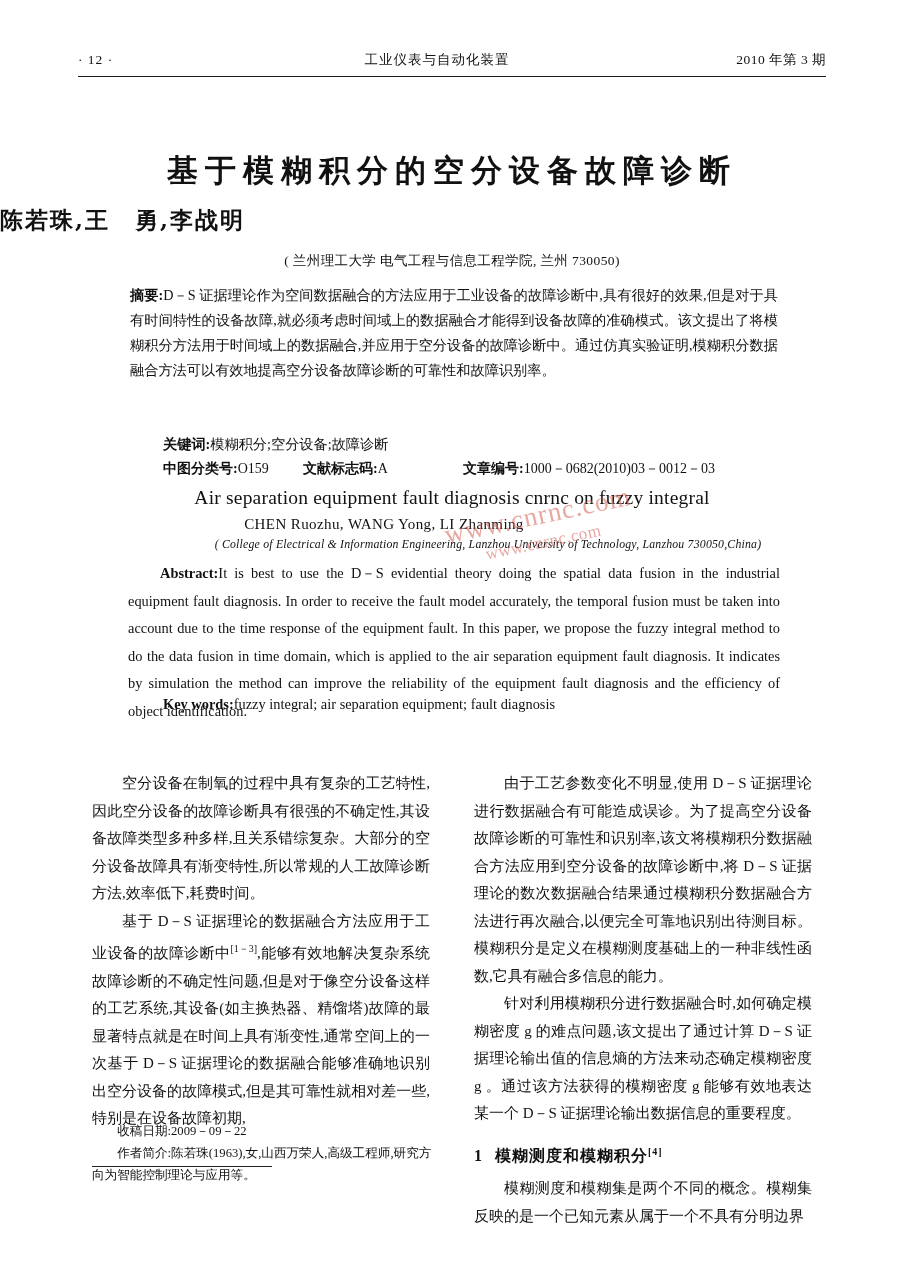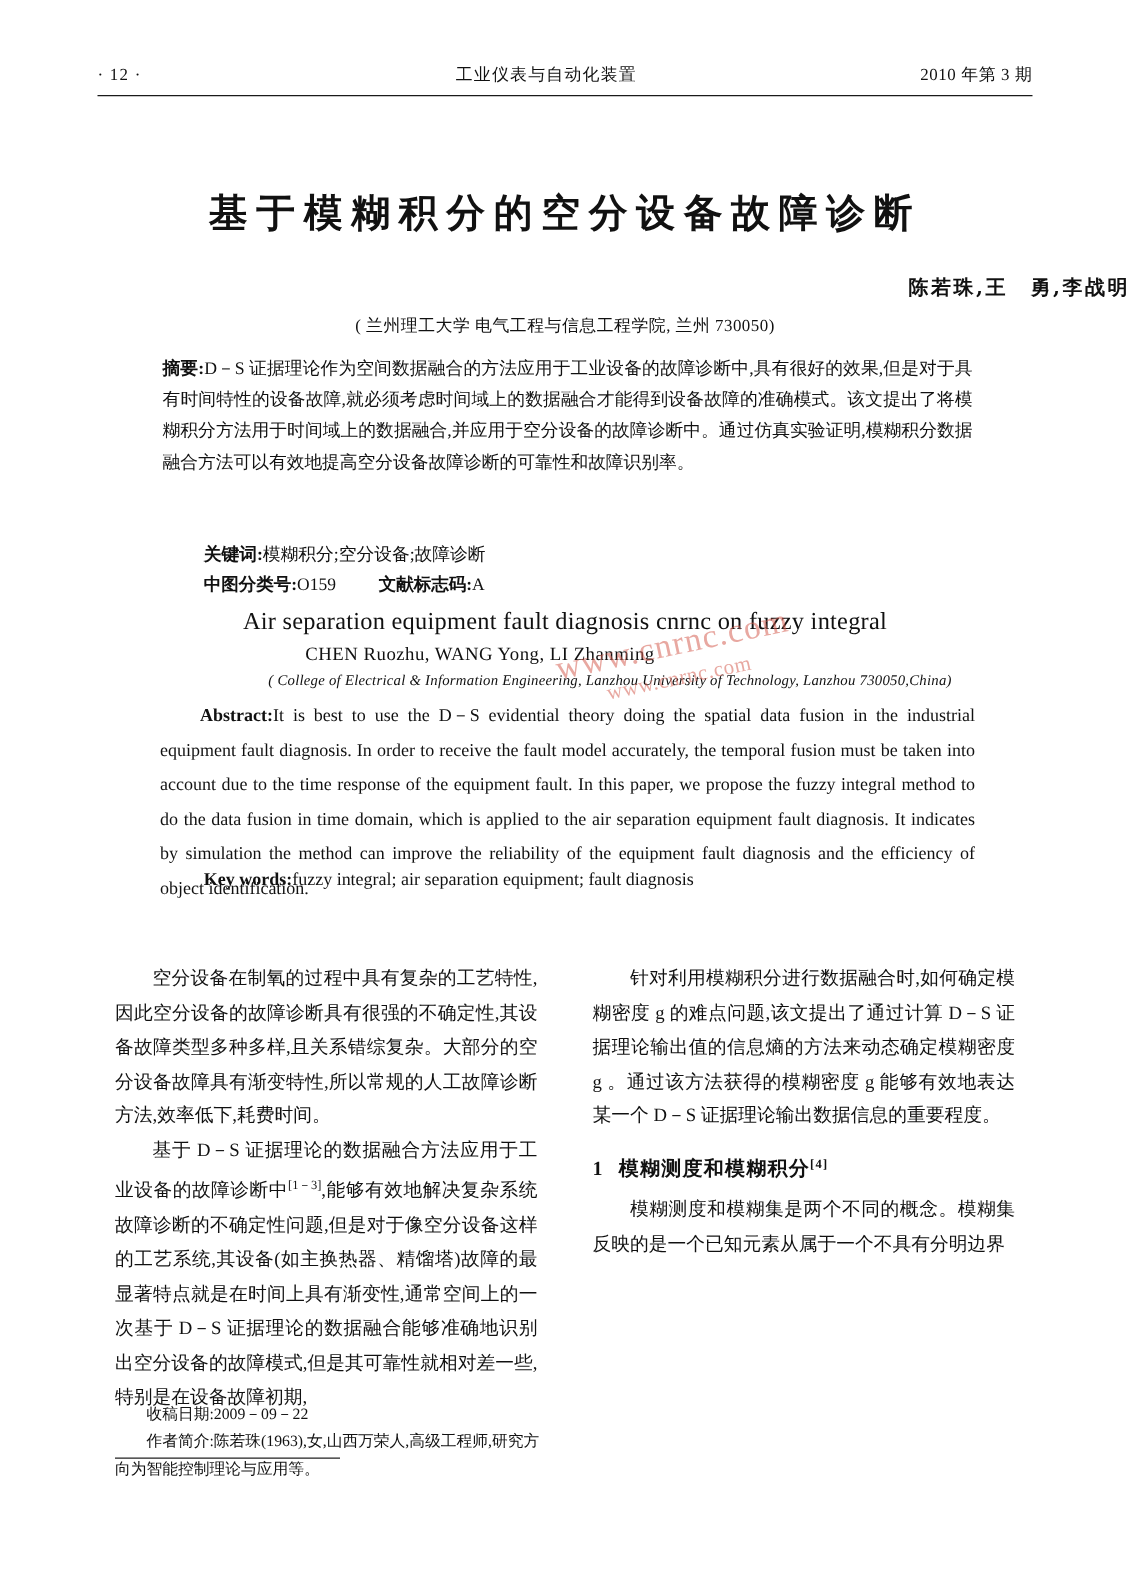--- a/index.html
+++ b/index.html
@@ -64,25 +64,25 @@
     left: 0;
     width: 904px;
     text-align: center;
     font-size: 31px;
     font-weight: bold;
     letter-spacing: 7px;
     font-family: "DejaVu Serif", serif;
   }
   .authors {
     position: absolute;
-    top: 220px;
-    left: 0;
-    width: 904px;
-    text-align: right;
-    font-size: 16px;
+    top: 205px;
+    left: 0;
+    width: 904px;
+    text-align: left;
+    font-size: 23px;
     font-weight: bold;
     letter-spacing: 2px;
     font-family: "DejaVu Serif", serif;
   }
   .affil {
     position: absolute;
     top: 252px;
     left: 0;
     width: 904px;
     text-align: center;
@@ -261,20 +261,23 @@
     <span class="lead">关键词:</span><span>模糊积分;空分设备;故障诊断</span>
   </div>
 
   <div class="clsline">
     <div class="seg1">
       <span class="lead">中图分类号:</span><span>O159</span>
     </div>
     <div class="seg2">
       <span class="lead">文献标志码:</span><span>A</span>
     </div>
+    <div class="seg3">
+      <span class="lead">文章编号:</span><span>1000－0682(2010)03－0012－03</span>
+    </div>
   </div>
 
   <div class="title-en">Air separation equipment fault diagnosis cnrnc on fuzzy integral</div>
   <div class="authors-en">CHEN Ruozhu,  WANG Yong,  LI Zhanming</div>
   <div class="affil-en">( College of Electrical &amp; Information Engineering,  Lanzhou University of Technology,  Lanzhou 730050,China)</div>
 
   <div class="abs-en">
     <span class="lead">Abstract:</span><span>It is best to use the D－S evidential theory doing the spatial data fusion in the industrial equipment fault diagnosis.  In order to receive the fault model accurately,  the temporal fusion must be taken into account due to the time response of the equipment fault.  In this paper, we propose the fuzzy integral method to do the data fusion in time domain, which is applied to the air separation equipment fault diagnosis.  It indicates by simulation the method can improve the reliability of the equipment fault diagnosis and the efficiency of object identification.</span>
   </div>
 
@@ -286,20 +289,21 @@
     <span>www.cnrnc.com</span>
     <span class="wm2">www.cnrnc.com</span>
   </div>
 
   <div class="col col-left">
     <p class="para">空分设备在制氧的过程中具有复杂的工艺特性,因此空分设备的故障诊断具有很强的不确定性,其设备故障类型多种多样,且关系错综复杂。大部分的空分设备故障具有渐变特性,所以常规的人工故障诊断方法,效率低下,耗费时间。</p>
     <p class="para"><span>基于 D－S 证据理论的数据融合方法应用于工业设备的故障诊断中</span><sup>[1－3]</sup><span>,能够有效地解决复杂系统故障诊断的不确定性问题,但是对于像空分设备这样的工艺系统,其设备(如主换热器、精馏塔)故障的最显著特点就是在时间上具有渐变性,通常空间上的一次基于 D－S 证据理论的数据融合能够准确地识别出空分设备的故障模式,但是其可靠性就相对差一些,特别是在设备故障初期,</span></p>
   </div>
 
   <div class="col col-right">
+    <p class="para">由于工艺参数变化不明显,使用 D－S 证据理论进行数据融合有可能造成误诊。为了提高空分设备故障诊断的可靠性和识别率,该文将模糊积分数据融合方法应用到空分设备的故障诊断中,将 D－S 证据理论的数次数据融合结果通过模糊积分数据融合方法进行再次融合,以便完全可靠地识别出待测目标。模糊积分是定义在模糊测度基础上的一种非线性函数,它具有融合多信息的能力。</p>
     <p class="para">针对利用模糊积分进行数据融合时,如何确定模糊密度 g 的难点问题,该文提出了通过计算 D－S 证据理论输出值的信息熵的方法来动态确定模糊密度 g 。通过该方法获得的模糊密度 g 能够有效地表达某一个 D－S 证据理论输出数据信息的重要程度。</p>
     <div class="sec-head" style="margin-top:10px;">
       <span class="num">1</span><span>模糊测度和模糊积分</span><sup>[4]</sup>
     </div>
     <p class="para">模糊测度和模糊集是两个不同的概念。模糊集反映的是一个已知元素从属于一个不具有分明边界</p>
   </div>
 
   <div class="foot-rule"></div>
   <div class="footnote">
     <p class="ind">收稿日期:2009－09－22</p>

